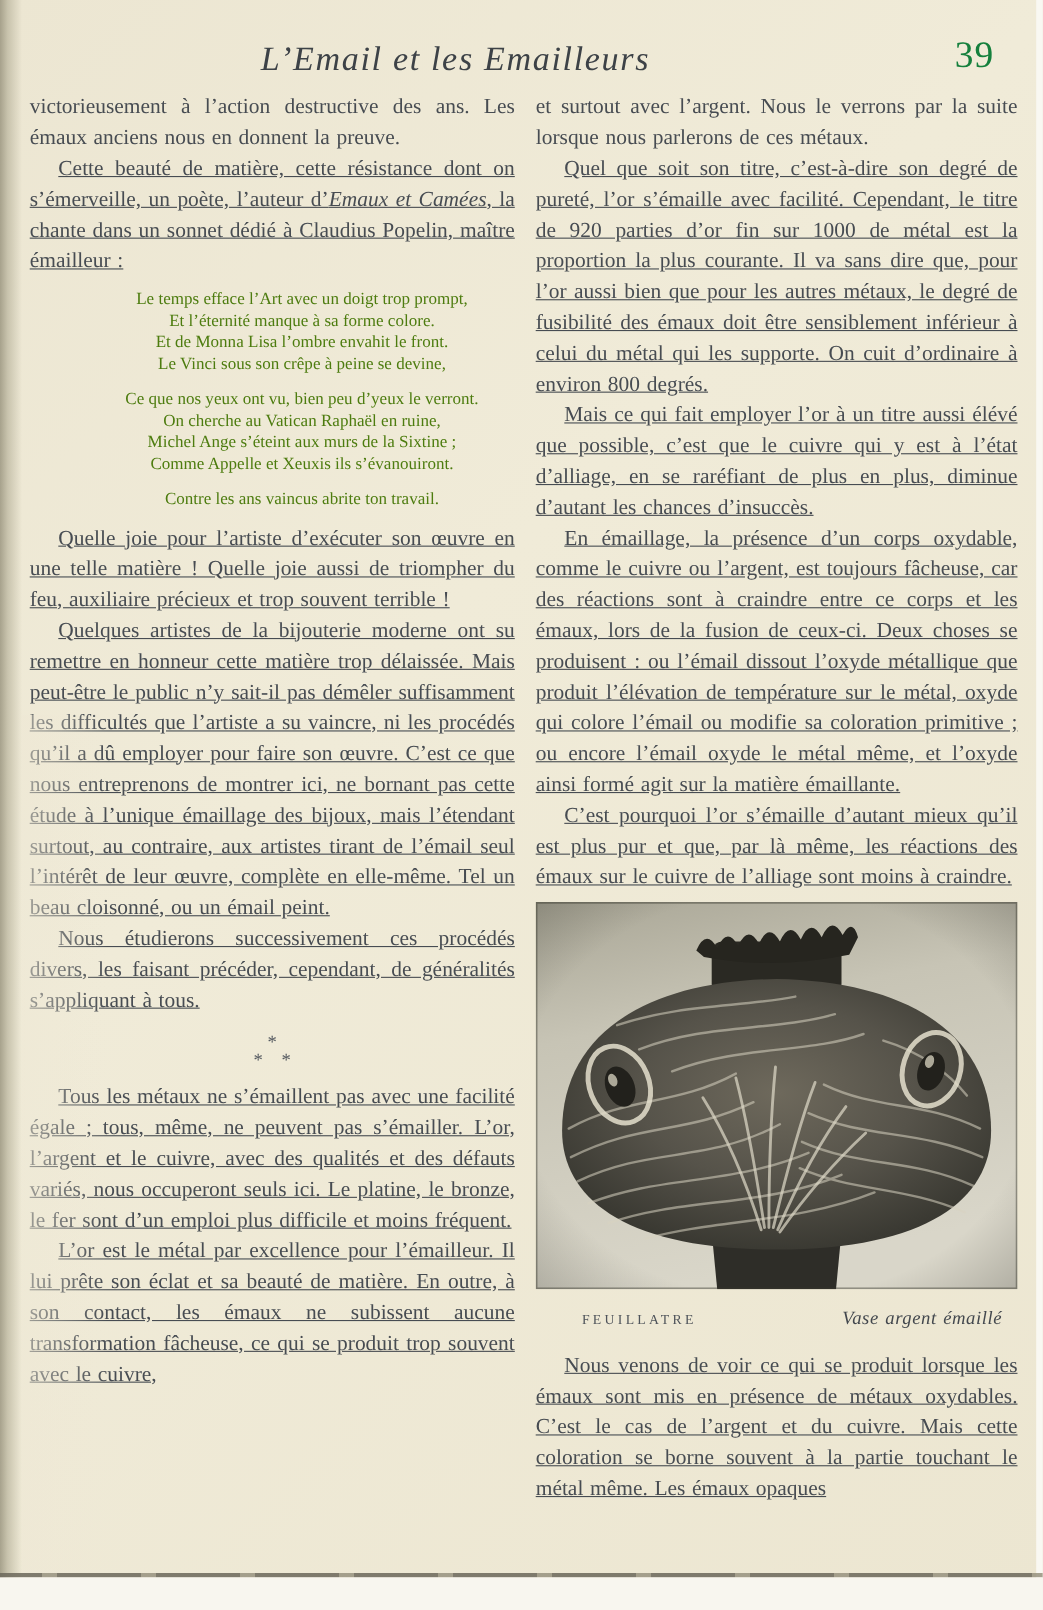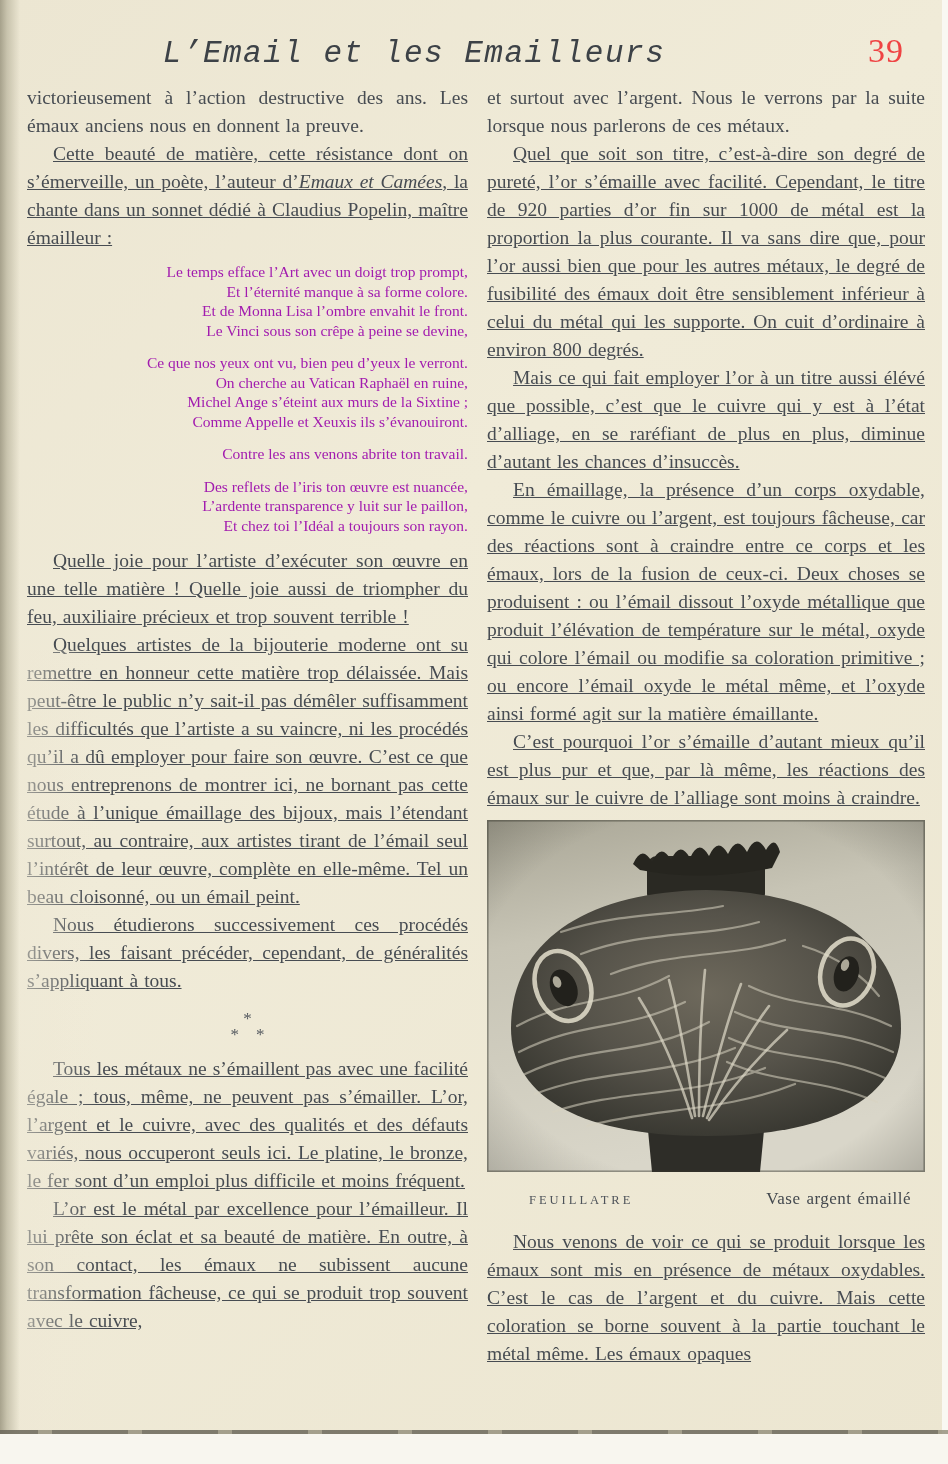--- a/index.html
+++ b/index.html
@@ -21,53 +21,53 @@
     position:absolute;left:0;top:1430px;width:948px;height:4px;
     background:repeating-linear-gradient(to right,#6b675a 0 38px,#97927f 38px 52px,#6b675a 52px 90px);
     opacity:.85;
   }
   .below-edge{
     position:absolute;left:0;top:1434px;width:948px;height:30px;background:#f8f6ef;
   }
   .page-header{position:absolute;top:30px;left:0;width:948px;height:56px;}
   .page-title{
     position:absolute;left:0;right:120px;text-align:center;top:6px;
-    font-style:italic;font-size:31px;letter-spacing:1.5px;color:#3d4247;font-family:Liberation Mono, monospace;
+    font-style:italic;font-size:31px;letter-spacing:1.5px;color:#3d4247;
   }
   .page-number{
-    position:absolute;right:44px;top:2px;font-size:34px;color:#ef4444;letter-spacing:1px;
+    position:absolute;right:44px;top:2px;font-size:34px;color:#15803d;letter-spacing:1px;
   }
   .col{
     position:absolute;top:84px;font-size:19.5px;line-height:28px;
     text-align:justify;word-spacing:.06em;
   }
   .col-left{left:27px;width:441px;}
   .col-right{left:487px;width:438px;}
   .col p{margin:0;padding:0;}
   .indent{text-indent:26px;text-decoration:underline;}
   .ital{font-style:italic;}
-  .poem{margin:10px 0 12px 54px;font-size:15.5px;line-height:19.5px;text-align:right;word-spacing:normal;color:#a21caf;}
+  .poem{margin:10px 0 12px 54px;font-size:15.5px;line-height:19.5px;text-align:center;word-spacing:normal;color:#4d7c0f;}
   .stanza{margin-bottom:13px;}
   .stanza:last-child{margin-bottom:0;}
   .asterism{
     text-align:center;font-size:17px;line-height:16px;margin:16px 0 12px 0;color:#555a60;
   }
   .figure{margin-top:8px;}
   .photo{
     width:438px;height:352px;display:block;
   }
   .caption-row{
     display:flex;justify-content:space-between;align-items:baseline;
     margin-top:13px;margin-bottom:14px;padding:0 14px 0 42px;
   }
   .credit{
     font-size:12.5px;letter-spacing:3px;color:#4e535a;font-variant:small-caps;
     text-transform:uppercase;
   }
-  .fig-caption{font-size:17px;color:#43484e;letter-spacing:.5px;}
+  .fig-caption{font-style:italic;font-size:17px;color:#43484e;letter-spacing:.5px;}
   .ink-fade{
     position:absolute;left:20px;top:650px;width:78px;height:780px;pointer-events:none;
     background:linear-gradient(to right,rgba(238,232,213,.55),rgba(238,232,213,0));
   }
 </style>
 </head>
 <body>
 
 <div class="binding-shadow"></div>
 <div class="right-edge"></div>
@@ -88,26 +88,21 @@
       <div>Et de Monna Lisa l’ombre envahit le front.</div>
       <div>Le Vinci sous son crêpe à peine se devine,</div>
     </div>
     <div class="stanza">
       <div>Ce que nos yeux ont vu, bien peu d’yeux le verront.</div>
       <div>On cherche au Vatican Raphaël en ruine,</div>
       <div>Michel Ange s’éteint aux murs de la Sixtine ;</div>
       <div>Comme Appelle et Xeuxis ils s’évanouiront.</div>
     </div>
     <div class="stanza">
-      <div>Contre les ans venons abrite ton travail.</div>
-    </div>
-    <div class="stanza">
-      <div>Des reflets de l’iris ton œuvre est nuancée,</div>
-      <div>L’ardente transparence y luit sur le paillon,</div>
-      <div>Et chez toi l’Idéal a toujours son rayon.</div>
+      <div>Contre les ans vaincus abrite ton travail.</div>
     </div>
   </div>
 
   <p class="indent">Quelle joie pour l’artiste d’exécuter son œuvre en une telle matière ! Quelle joie aussi de triompher du feu, auxiliaire précieux et trop souvent terrible !</p>
   <p class="indent">Quelques artistes de la bijouterie moderne ont su remettre en honneur cette matière trop délaissée. Mais peut-être le public n’y sait-il pas démêler suffisamment les difficultés que l’artiste a su vaincre, ni les procédés qu’il a dû employer pour faire son œuvre. C’est ce que nous entreprenons de montrer ici, ne bornant pas cette étude à l’unique émaillage des bijoux, mais l’étendant surtout, au contraire, aux artistes tirant de l’émail seul l’intérêt de leur œuvre, complète en elle-même. Tel un beau cloisonné, ou un émail peint.</p>
   <p class="indent">Nous étudierons successivement ces procédés divers, les faisant précéder, cependant, de généralités s’appliquant à tous.</p>
 
   <div class="asterism">
     <div>*</div>
     <div>* *</div>

